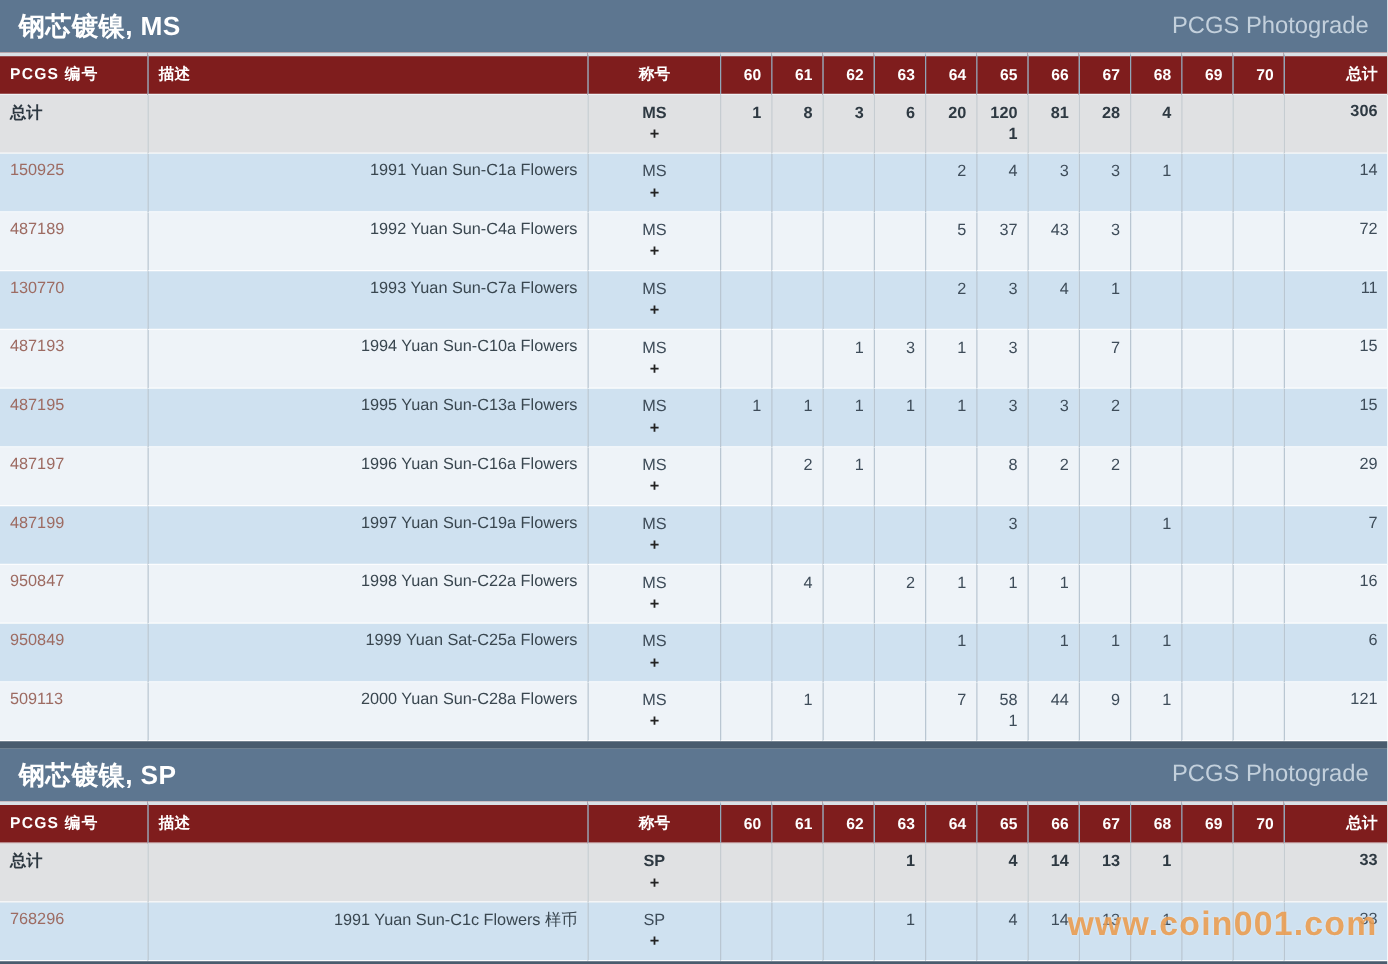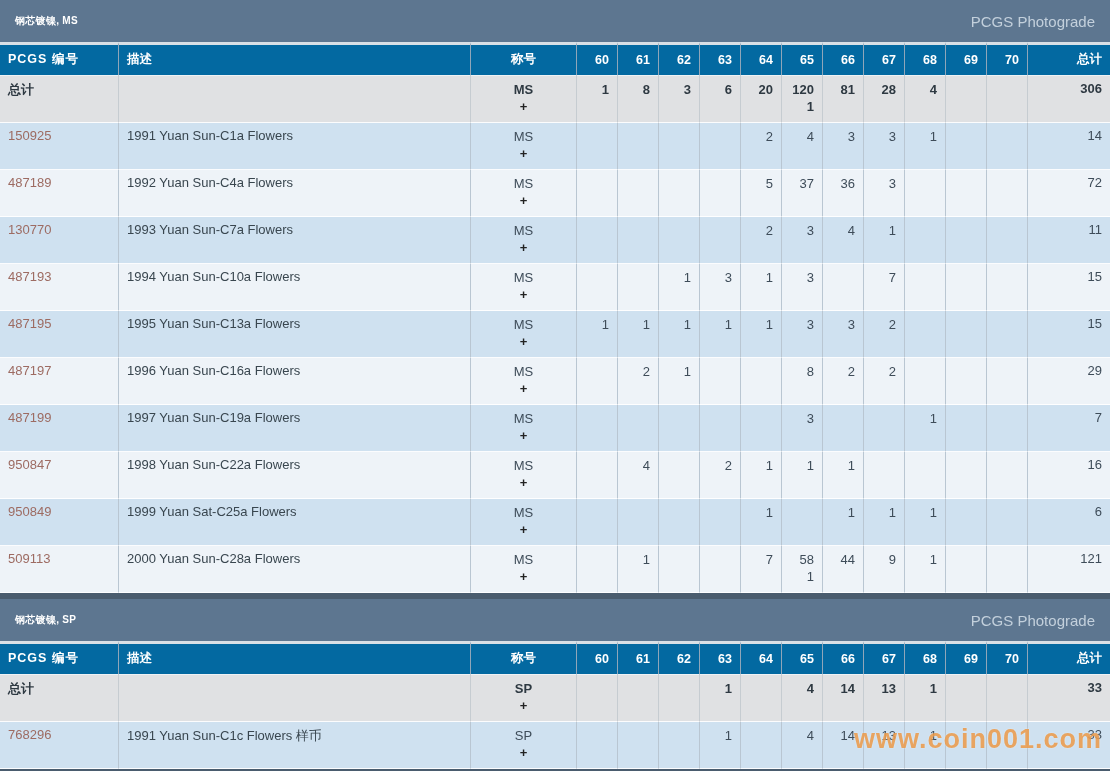--- a/index.html
+++ b/index.html
@@ -4,27 +4,27 @@
 <style>
   html,body { margin:0; padding:0; background:#ffffff; }
   body { width:1110px; font-family:"Liberation Sans","DejaVu Sans",sans-serif; }
   .page { position:relative; width:1110px; }
 
   .title-bar {
     height:42px; background:#5d7690;
     display:flex; align-items:center; justify-content:space-between;
     padding:0 15px; box-sizing:border-box;
   }
-  .title-bar .title { color:#ffffff; font-size:10px; font-weight:bold; letter-spacing:.3px; }
-  .title-bar .photograde { color:#c3d0dc; font-size:15px; text-decoration:none; cursor:pointer; }
+  .title-bar .title { color:#ffffff; font-size:21px; font-weight:bold; letter-spacing:.3px; }
+  .title-bar .photograde { color:#c3d0dc; font-size:19px; text-decoration:none; cursor:pointer; }
 
   table { width:1110px; border-collapse:separate; border-spacing:0; table-layout:fixed; }
 
   thead th {
-    background:#0369a1; color:#ffffff;
+    background:#7f1d1d; color:#ffffff;
     font-size:12.5px; font-weight:bold;
     padding:6px 8px 7px 8px;
     border-top:3px solid #d9e0e6;
     border-left:1px solid #90a6b9;
     border-bottom:1px solid #eef2f5;
     text-align:right; box-sizing:border-box; white-space:nowrap;
   }
   thead th:first-child { border-left:none; text-align:left; letter-spacing:1px; }
   thead th.h-desc { text-align:left; }
   thead th.h-desig { text-align:center; }
@@ -43,21 +43,21 @@
   tr.r0 td { background:#cfe1f0; }
   tr.r1 td { background:#eef3f8; }
 
   td.val, td.total { text-align:right; }
   td.desig { text-align:center; }
   .line { display:block; line-height:17px; min-height:17px; }
   .plus { display:block; line-height:17px; text-align:center; font-weight:bold; color:#222; }
   td.val .line2 { display:block; line-height:17px; }
 
   .pcgs-link { color:#9d6b62; text-decoration:none; cursor:pointer;margin-top:31px; }
-  td.desc { color:#39464f; }
+  td.desc { color:#39464f;text-align:right; }
 
   .bottom-bar { height:6px; background:#4a5c6e; }
 
   .watermark {
     position:absolute; top:724px; right:8px;
     font-size:27px; font-weight:bold; letter-spacing:1px;
     color:rgba(233,148,63,.82);
     text-shadow:0 0 2px rgba(255,255,255,.45);
     pointer-events:none;
   }
@@ -214,21 +214,21 @@
             <td class="val">
               <span class="line">&nbsp;</span>
             </td>
             <td class="val">
               <span class="line">5</span>
             </td>
             <td class="val">
               <span class="line">37</span>
             </td>
             <td class="val">
-              <span class="line">36</span>
+              <span class="line">43</span>
             </td>
             <td class="val">
               <span class="line">3</span>
             </td>
             <td class="val">
               <span class="line">&nbsp;</span>
             </td>
             <td class="val">
               <span class="line">&nbsp;</span>
             </td>

